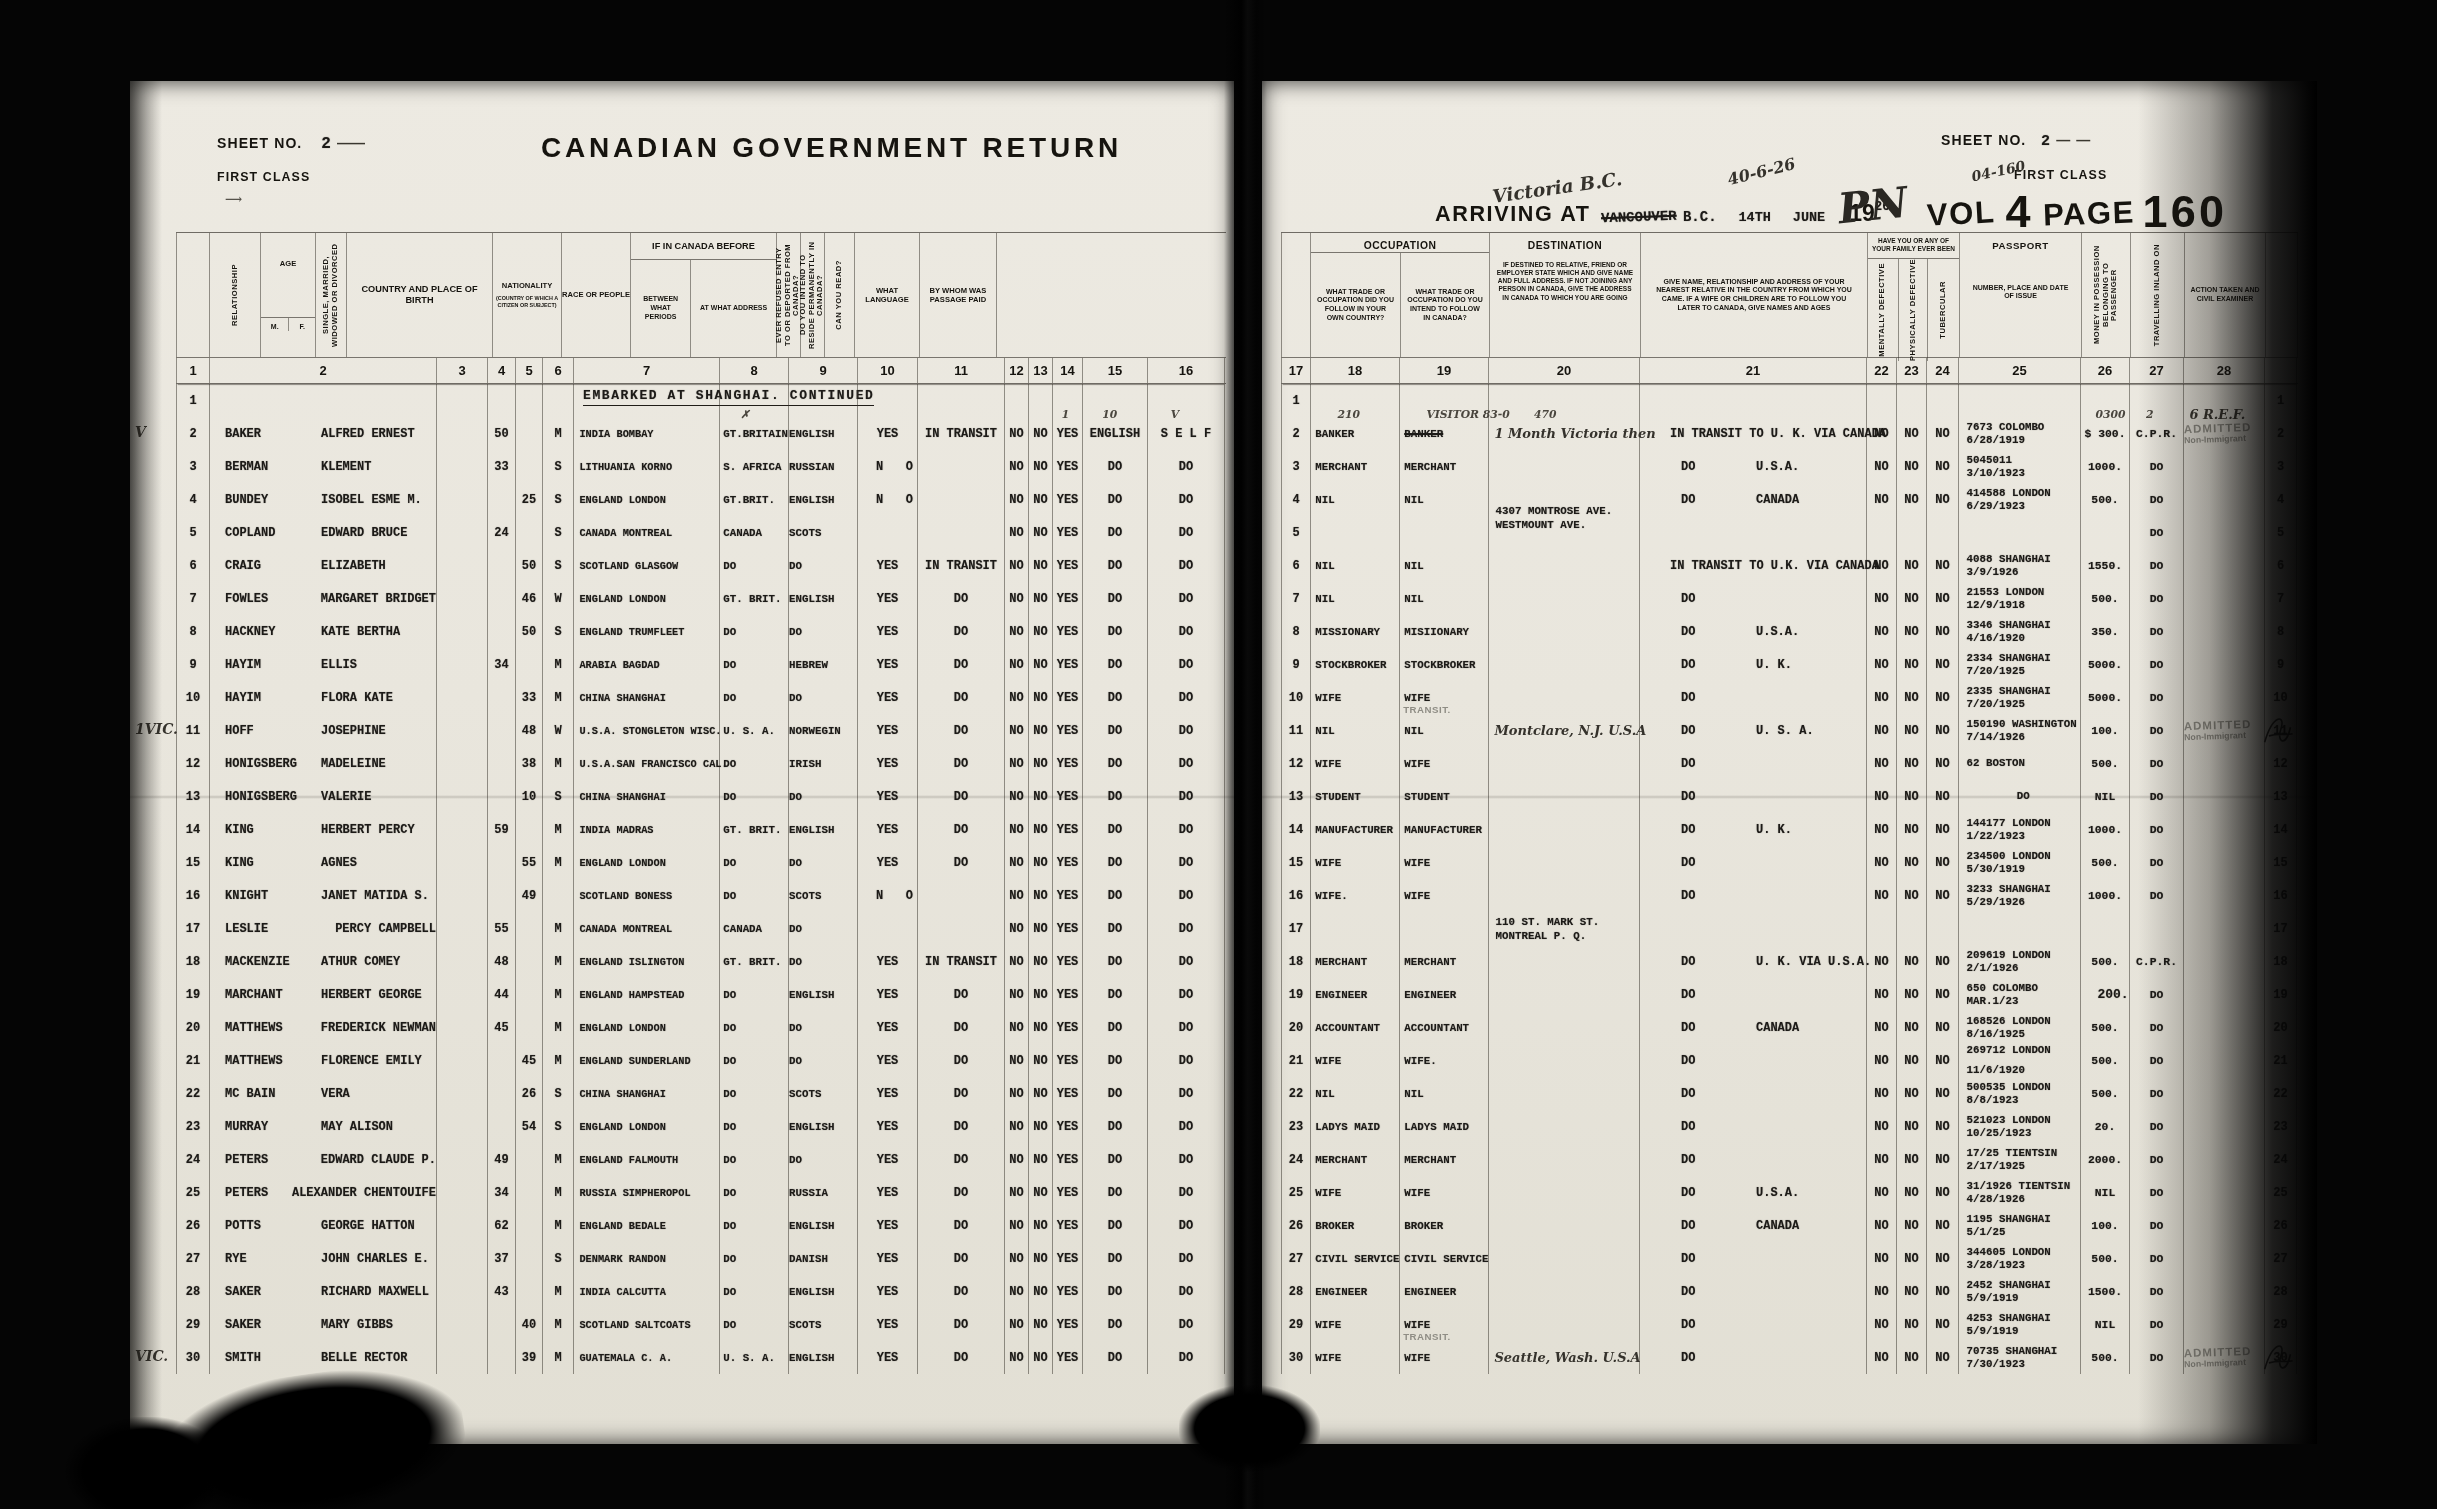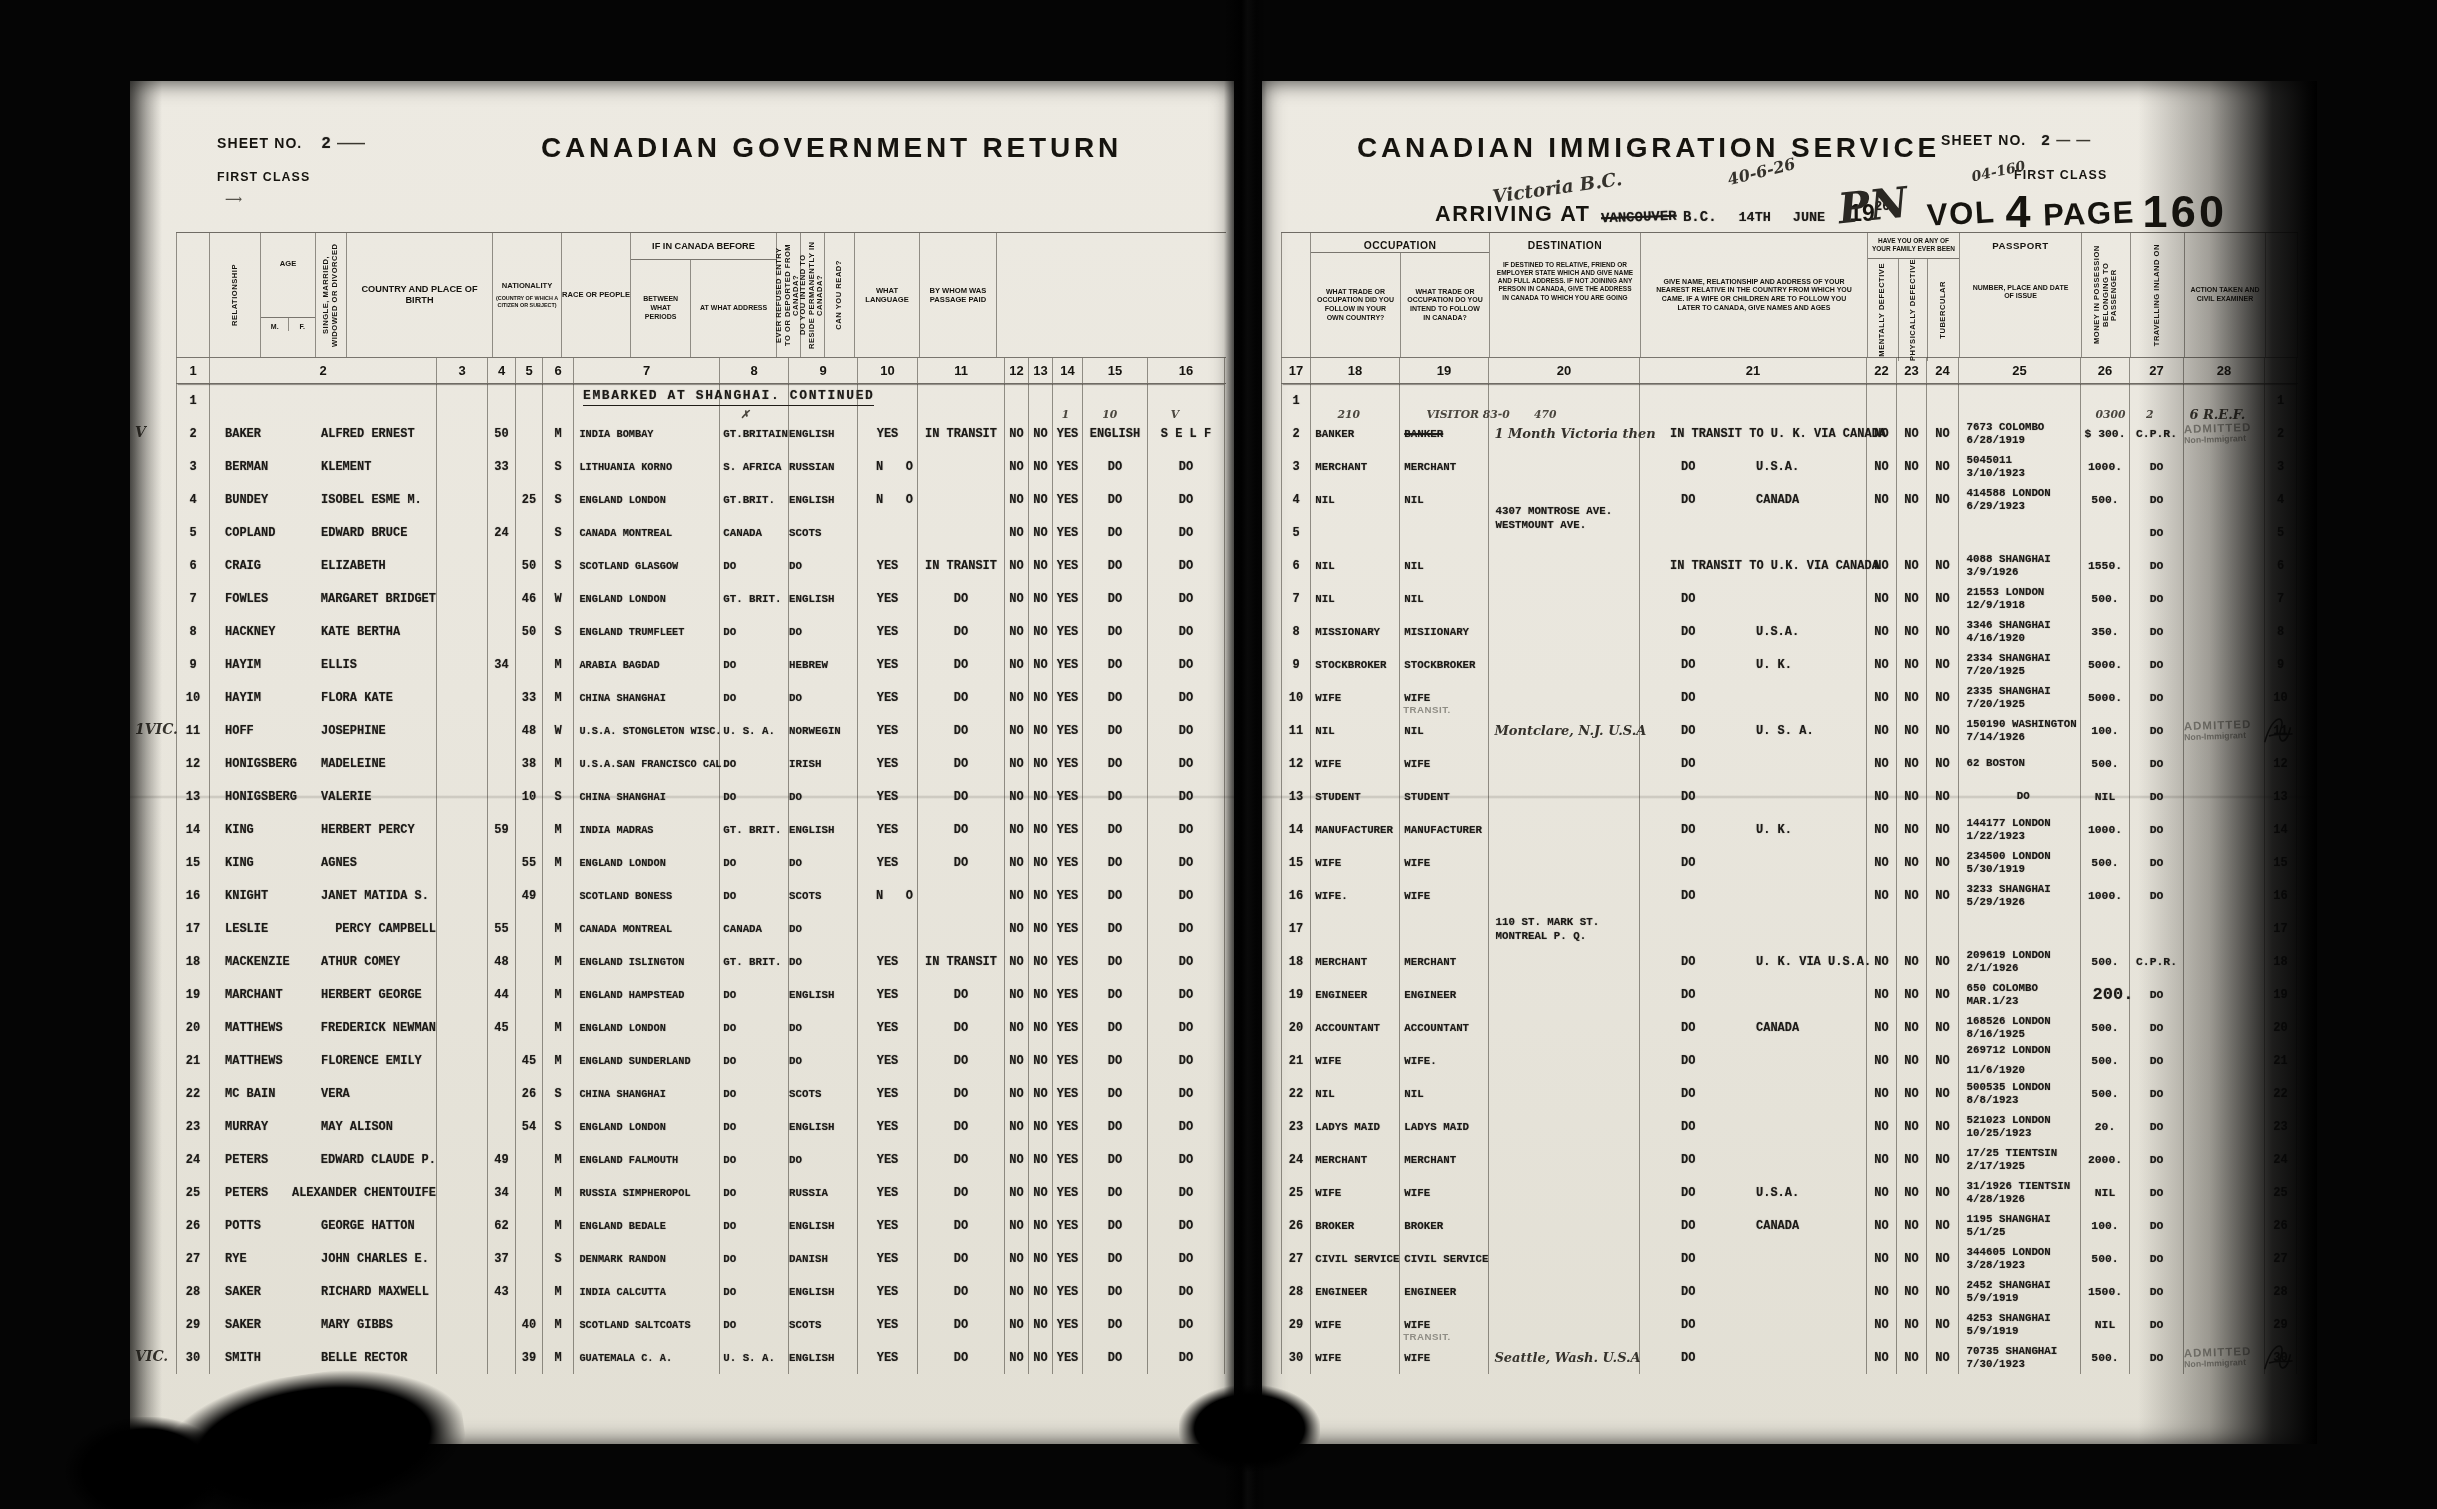--- a/index.html
+++ b/index.html
@@ -1529,21 +1529,20 @@
         <div class="td c" style="width: 77px;">
           <span class="typed">DO</span>
         </div>
       </div>
     </div>
   <div class="crease" style="top:714px;"></div>
 </div>
 
 <div class="page" id="right-page">
   <div class="edge-r"></div>
-  <div class="abs print title" style="left:95px;top:51px;">CANADIAN IMMIGRATION SERVICE</div>
   <div class="abs print lab" style="left:679px;top:51px;">
     <span>SHEET NO.</span>
     <span class="typed" style="font-size:15px;margin-left:9.7px;">2</span>
     <span style="color:#3a372f;">— —</span>
   </div>
   <div class="abs print" style="left:752px;top:87px;font-size:12.4px;letter-spacing:1.1px;">FIRST CLASS</div>
   <div class="abs hand" style="left:709px;top:82px;font-size:14px;transform:rotate(-12deg);">04-160</div>
 
   <div class="abs" style="left:173px;top:119px;">
     <span class="print big-line">ARRIVING AT</span>
@@ -2311,21 +2310,21 @@
           <span class="typed">NO</span>
         </div>
         <div class="td c" style="width: 32px;">
           <span class="typed">NO</span>
         </div>
         <div class="td pass" style="width: 122px;">
           <span class="typed">650 COLOMBO</span>
           <span class="typed">MAR.1/23</span>
         </div>
         <div class="td c" style="width: 49px;">
-          <span class="typed" style="font-size: 17px; margin-left: 16px;">200.</span>
+          <span class="typed" style="font-size: 13px; margin-left: 16px;">200.</span>
         </div>
         <div class="td c" style="width: 54px;">
           <span class="typed" style="font-size: 11.4px;">DO</span>
         </div>
         <div class="td" style="width: 81px;"></div>
         <div class="td c" style="width: 32px;">
           <span class="typed">19</span>
         </div>
       </div>
       <div class="trow">

